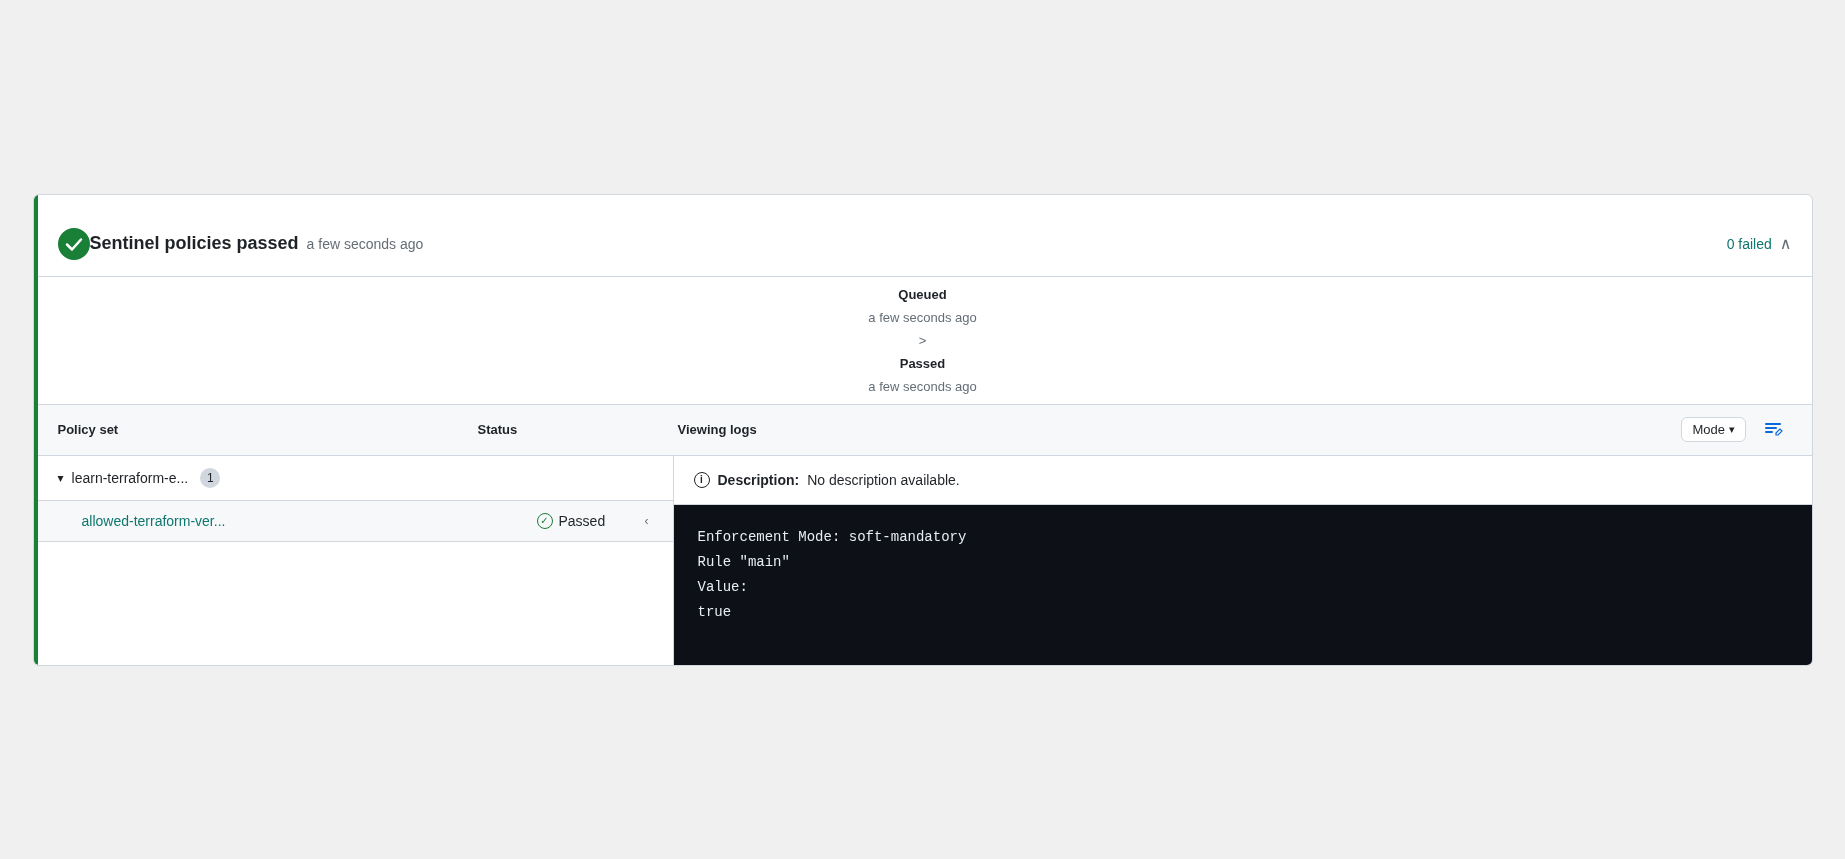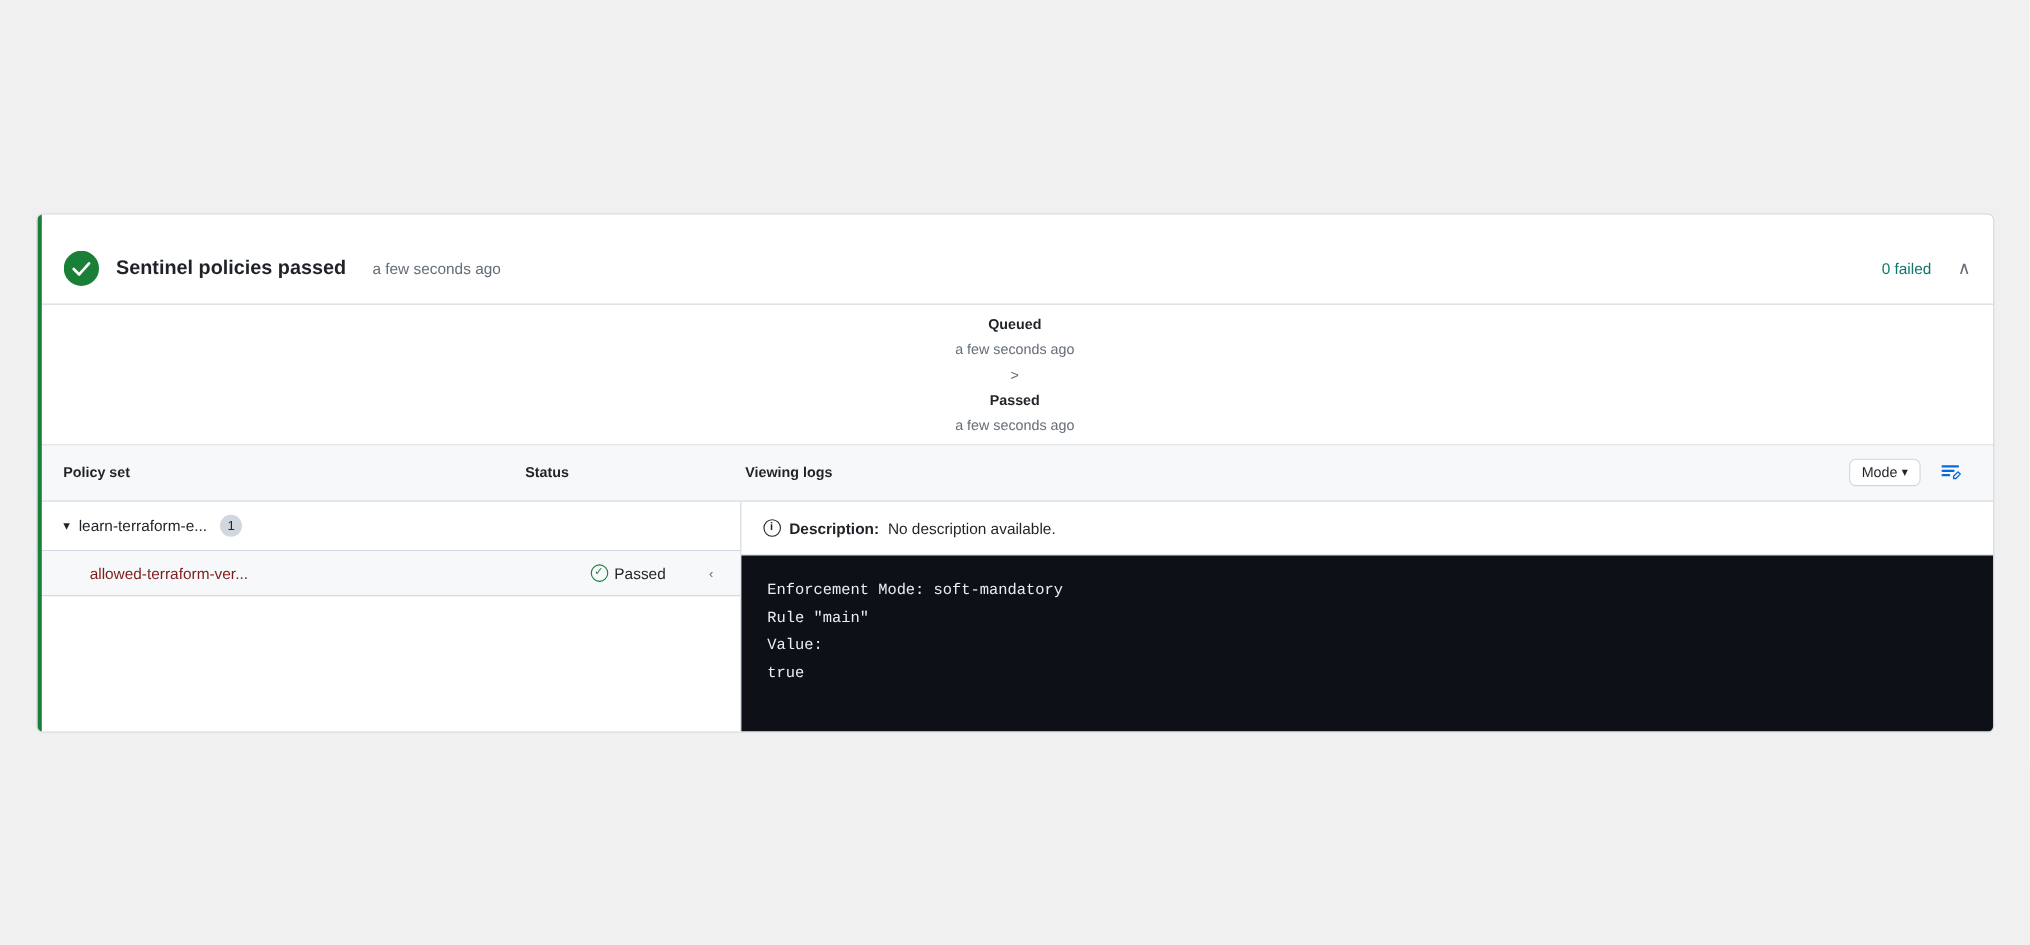--- a/index.html
+++ b/index.html
@@ -34,21 +34,21 @@
       background: #1a7f37;
       border-radius: 6px 0 0 6px;
     }
 
     
     .header-row {
       display: flex;
       align-items: center;
       padding: 33px 20px 16px 24px;
       border-bottom: 1px solid #d0d7de;
-      gap: 16px;
+      gap: 0;
       justify-content: center;
     }
 
     .check-icon {
       width: 32px;
       height: 32px;
       flex-shrink: 0;
     }
 
     .header-title {
@@ -269,21 +269,21 @@
       display: flex;
       align-items: center;
       padding: 12px 24px 12px 48px;
       background: #f6f8fa;
       border-bottom: 1px solid #d0d7de;
       gap: 8px;
     }
 
     .policy-name {
       font-size: 14px;
-      color: #7f1d1d;
+      color: #0f766e;
       flex: 1;
     }
 
     .policy-status {
       display: flex;
       align-items: center;
       gap: 6px;
       font-size: 14px;
       color: #1f2328;
       min-width: 100px;

